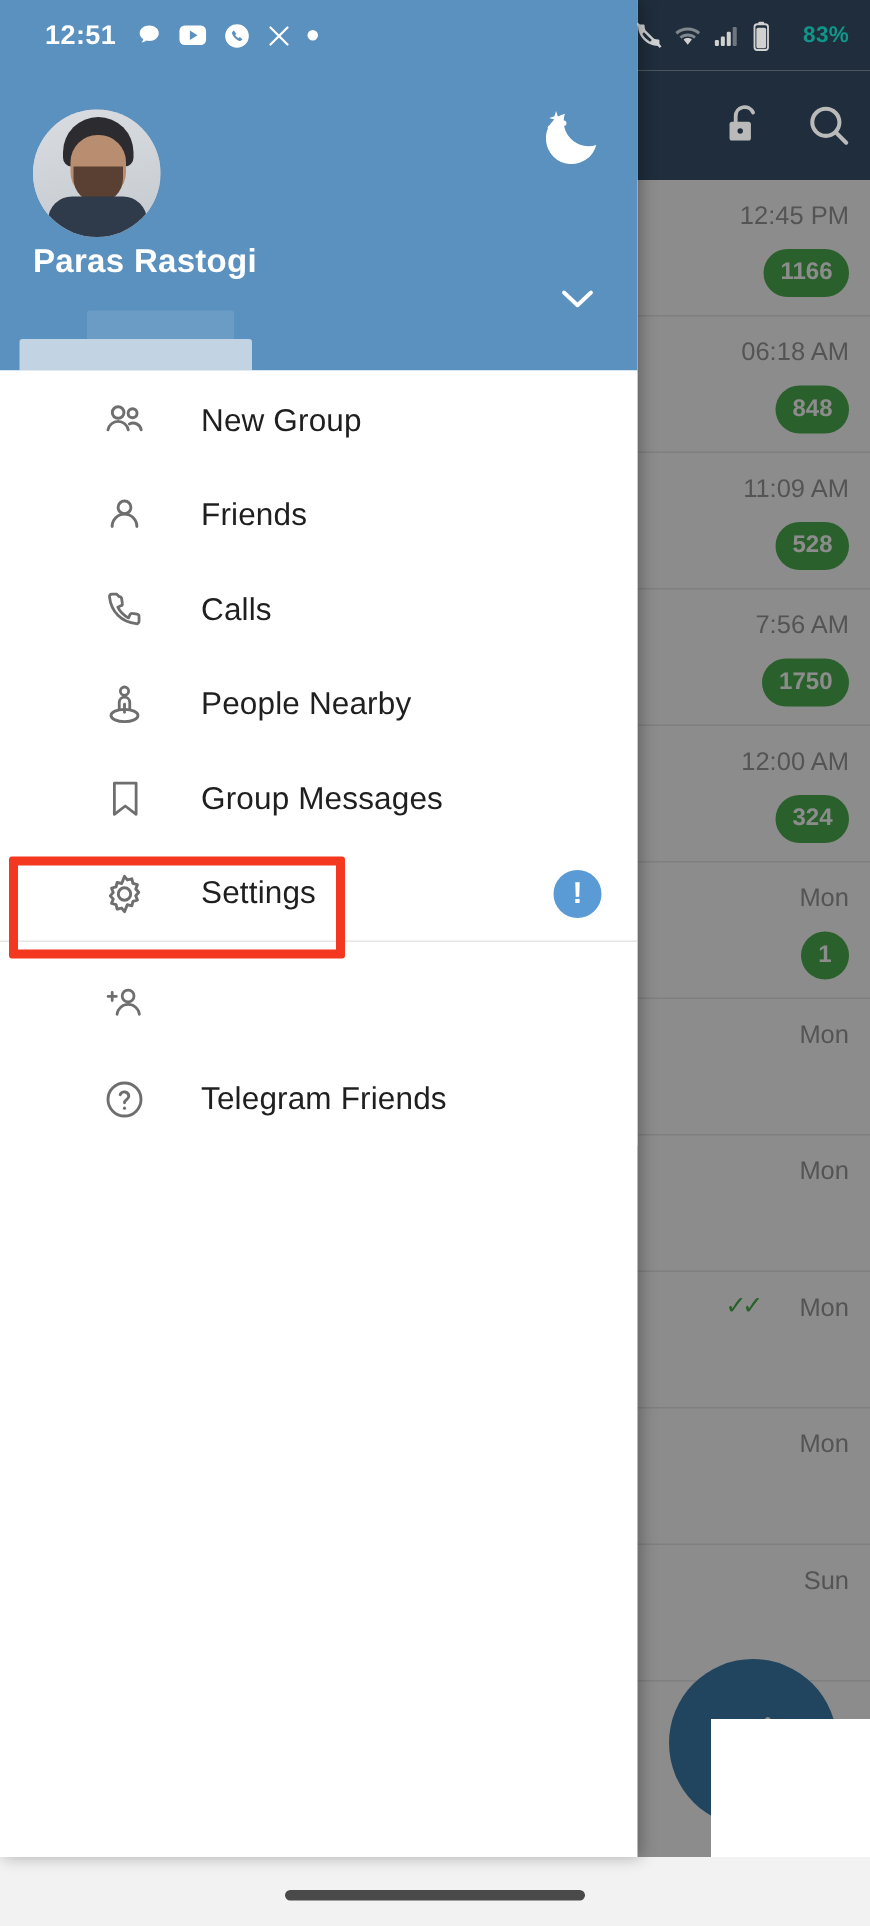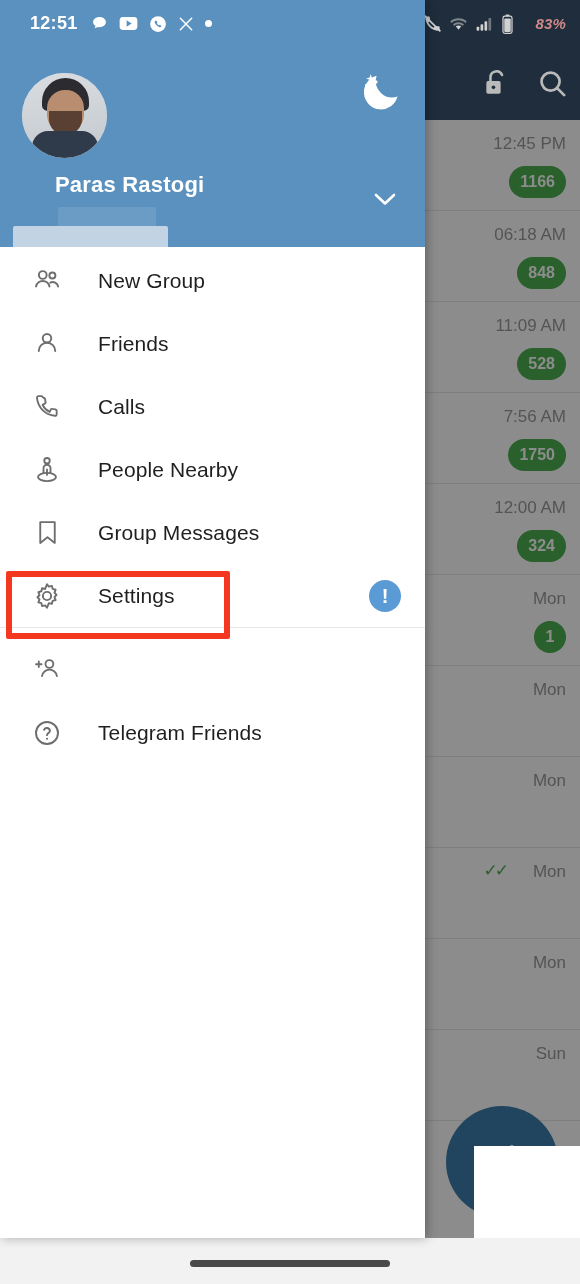--- a/index.html
+++ b/index.html
@@ -19,23 +19,22 @@
     position:absolute; top:0; left:0; right:0; height:47px;
     background:#27384a;
   }
   .bg-statusbar .sb-right {
     position:absolute; right:14px; top:0; height:47px;
     display:flex; align-items:center; gap:7px;
     color:#ffffff;
   }
   .sb-ico { display:block; }
   .sb-batt-txt {
-    font-size:15px; font-weight:700; color:#fca5a5; letter-spacing:.2px;
+    font-size:15px; font-weight:700; color:#14b8a6; letter-spacing:.2px;
     margin-left:14px;
-    font-style:italic;
   }
   .bg-appbar {
     position:absolute; top:47px; left:0; right:0; height:73px;
     background:#27384a;
   }
   .bg-appbar .ab-actions {
     position:absolute; right:12px; top:0; height:73px;
     display:flex; align-items:center; gap:26px;
   }
   .ab-ico { display:block; }
@@ -169,22 +168,22 @@
   .dr-avatar .body {
     position:absolute; left:10px; top:58px; width:66px; height:32px;
     border-radius:16px 16px 0 0; background:#2f3b4a;
   }
 
   .dr-moon {
     position:absolute; right:22px; top:70px;
     width:44px; height:44px;
   }
   .dr-name {
-    position:absolute; left:22px; top:172px;
-    font-size:22px; font-weight:700; color:#ffffff; letter-spacing:.2px;margin-left:33px;
+    position:absolute; left:22px; top:161px;
+    font-size:22px; font-weight:700; color:#ffffff; letter-spacing:.2px;
   }
   .dr-chevron {
     position:absolute; right:24px; top:188px;
     width:32px; height:22px;
   }
   .dr-redact-1 {
     position:absolute; left:58px; top:207px;
     width:98px; height:22px; background:#6a9cc6;
     border-radius:2px;
   }
@@ -193,20 +192,21 @@
     width:155px; height:26px; background:#c2d3e3;
     border-radius:2px;
   }
 
   
   .dr-menu { position:relative; padding-top:2px; background:#fff; }
   .menu-item {
     position:relative; height:63px;
     display:flex; align-items:center;
     padding-left:26px;
+    margin-left:36px;
   }
   .menu-item .mi-icon {
     width:42px; height:42px;
     display:flex; align-items:center; justify-content:center;
     flex:0 0 42px;
   }
   .menu-item .mi-label {
     margin-left:30px;
     font-size:21px; color:#1f1f1f; letter-spacing:.1px;
   }

